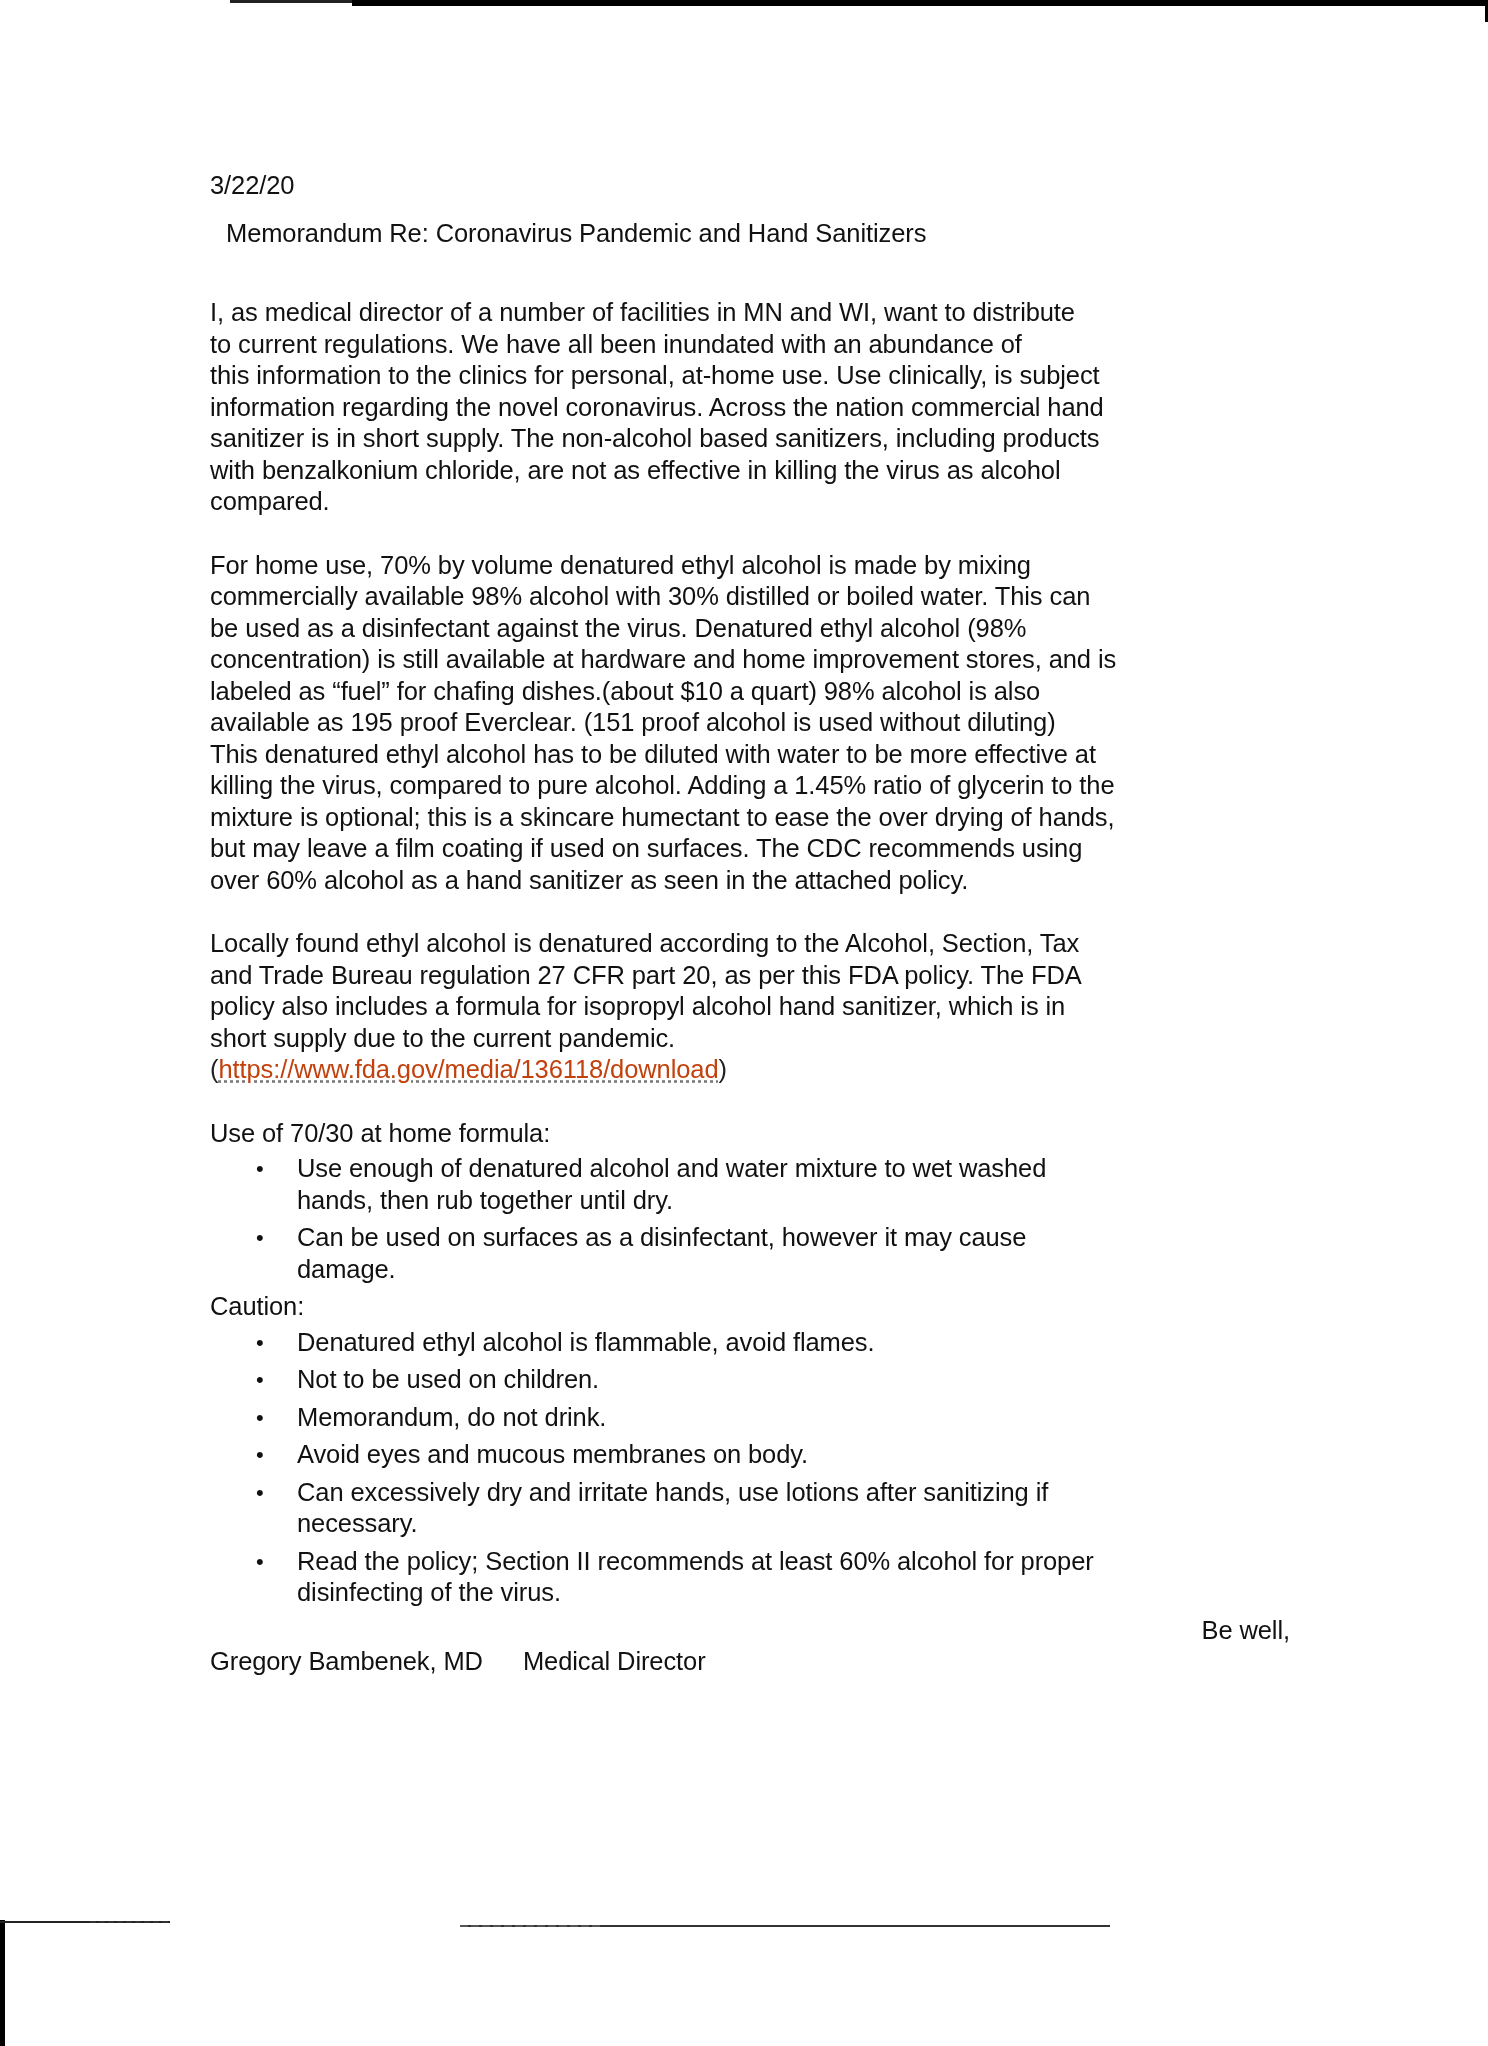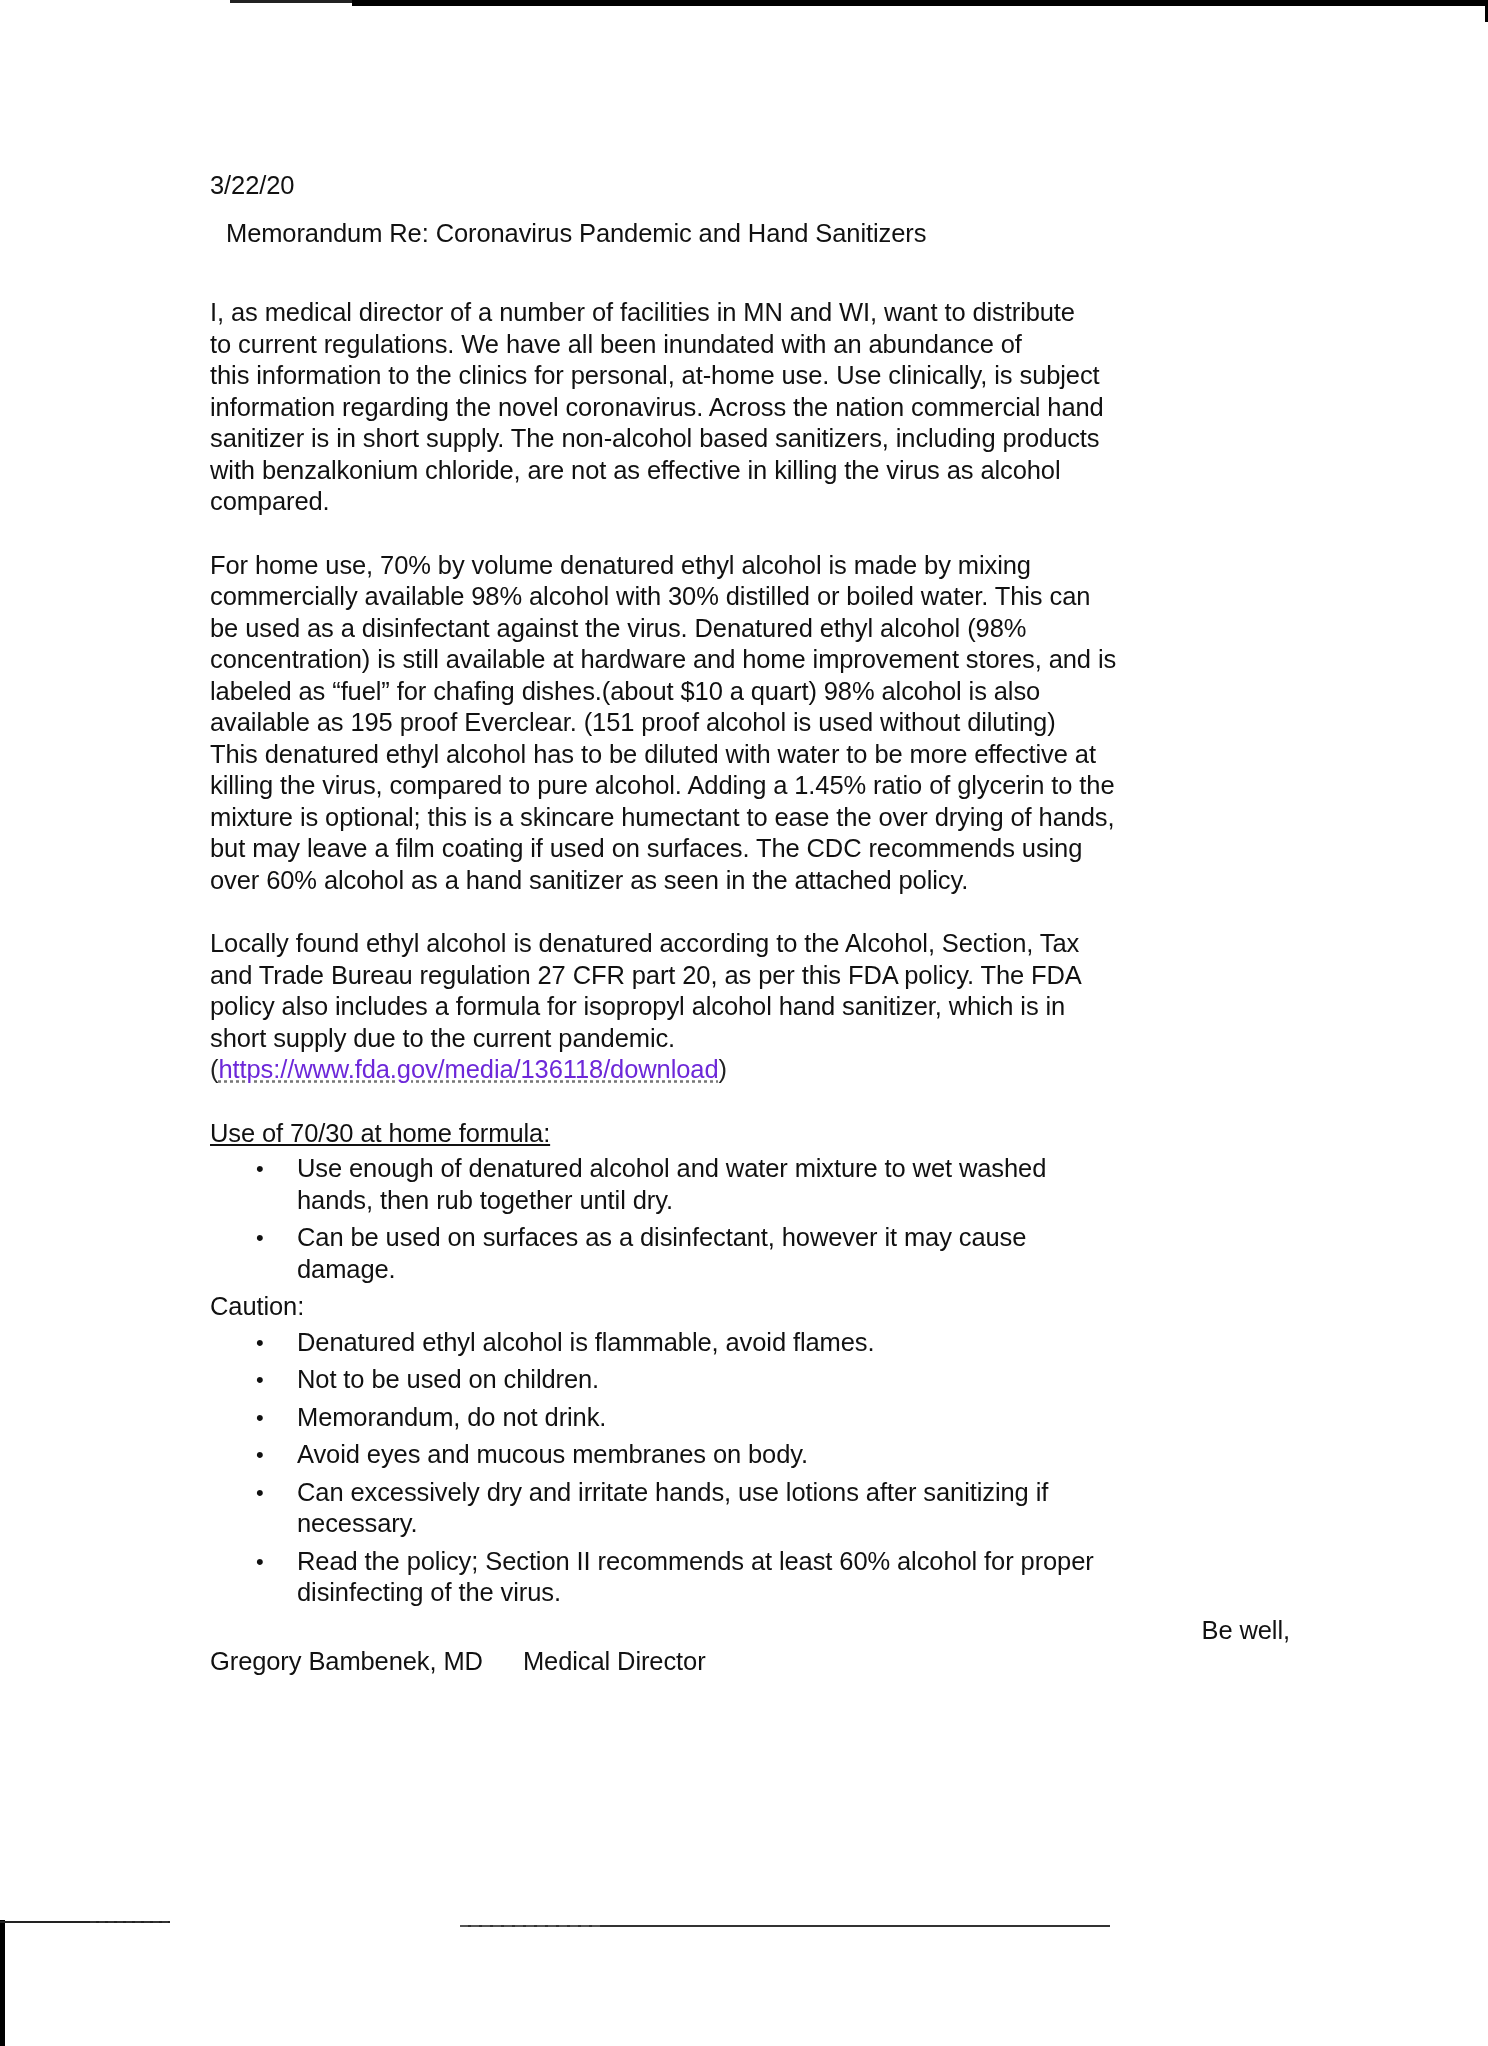--- a/index.html
+++ b/index.html
@@ -18,23 +18,23 @@
                    background: repeating-linear-gradient(90deg,#555 0 8px,transparent 8px 11px); }
 
   .content { position: absolute; left: 210px; top: 170px; width: 1080px;
              font-size: 25.5px; line-height: 31.5px; letter-spacing: -0.1px; }
   .line { display: block; white-space: nowrap; }
   .date { margin: 0; }
   .title { margin: 16px; }
   .para { margin: 0; }
   .gap-title { height: 32px; }
   .gap { height: 32px; }
-  .url { display: inline-block; color: #6d28d9; text-decoration: underline dotted #777; }
+  .url { display: inline-block; color: #c2410c; text-decoration: underline dotted #777; }
   .url-paren { color: #222; }
-  .heading { margin: 0; text-decoration: underline; }
+  .heading { margin: 0; }
   ul.bullets { list-style: none; margin: 4px 0 0 0; padding: 0; }
   ul.bullets li { position: relative; padding-left: 87px; margin-bottom: 6px; }
   ul.bullets li .bullet-dot { position: absolute; left: 46px; top: 0; font-size: 22px; }
   .caution-heading { margin: 0; }
   .closing { margin: 0; text-align: right; }
   .signature { margin: 0; white-space: pre; }
   .sig-title { margin-left: 40px; }
 </style>
 </head>
 <body>

